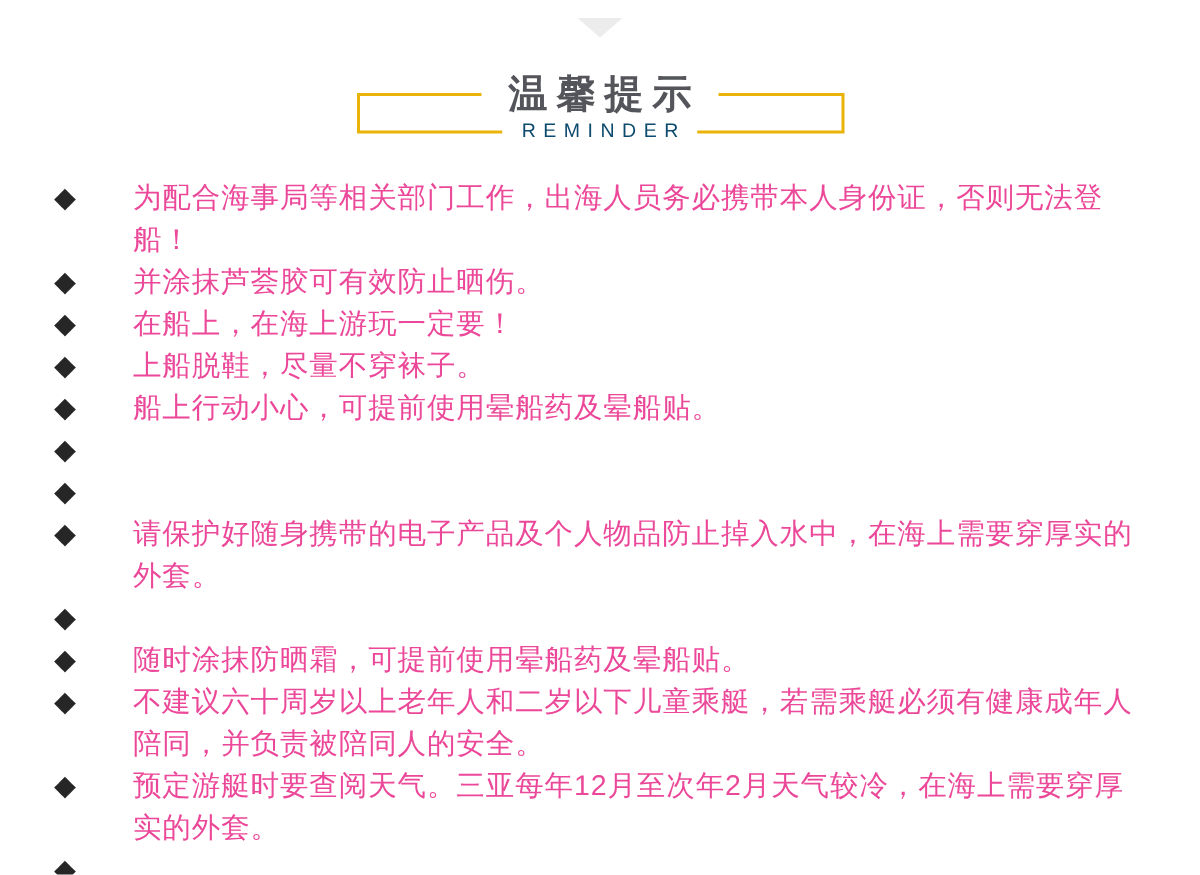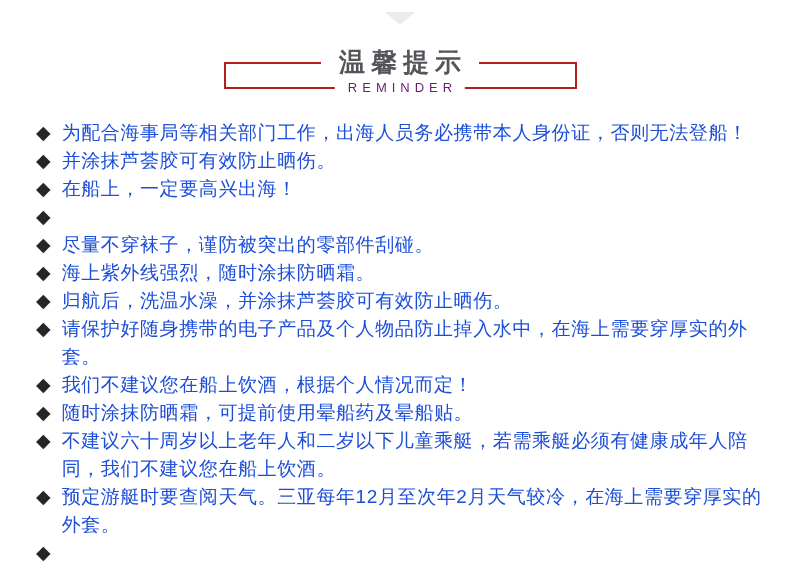--- a/index.html
+++ b/index.html
@@ -22,23 +22,23 @@
     border-left: 15px solid transparent;
     border-right: 15px solid transparent;
     border-top: 13px solid #ececec;
     margin: 12px auto 0 auto;
   }
 
   
   .header-box {
     position: relative;
     box-sizing: border-box;
-    width: 353px;
+    width: 325px;
     height: 27px;
-    border: 2px solid #b91c1c;
+    border: 2px solid #eab308;
     margin: 37px auto 0 auto;
   }
   .header-title {
     position: absolute;
     top: 0;
     left: 50%;
     transform: translate(-50%, -54%);
     background: #ffffff;
     padding: 0 12px 0 18px; 
     font-size: 26px;
@@ -48,21 +48,21 @@
     white-space: nowrap;
   }
   .header-subtitle {
     position: absolute;
     bottom: 0;
     left: 50%;
     transform: translate(-50%, 50%);
     background: #ffffff;
     padding: 0 8px 0 13px;
     font-size: 13px;
-    color: #701a75;
+    color: #0c4a6e;
     letter-spacing: 5px;
     white-space: nowrap;
   }
 
   
   .reminder-list {
     list-style: none;
     margin: 30px 0 0 0;
     padding: 0 32px 0 36px;
   }
@@ -73,22 +73,23 @@
   .bullet {
     flex: 0 0 auto;
     font-size: 19px;
     line-height: 28px;
     color: #262626;
     margin-right: 11px;
   }
   .reminder-text {
     font-size: 19px;
     line-height: 28px;
-    color: #1d4ed8;
+    color: #ec4899;
     letter-spacing: 0.6px;
+    margin-left: 27px;
   }
 </style>
 </head>
 <body>
 
 <div class="triangle-down"></div>
 
 <div class="header-box">
   <div class="header-title">温馨提示</div>
   <div class="header-subtitle">REMINDER</div>
@@ -98,52 +99,50 @@
   <li class="reminder-item">
     <span class="bullet">◆</span>
     <span class="reminder-text">为配合海事局等相关部门工作，出海人员务必携带本人身份证，否则无法登船！</span>
   </li>
   <li class="reminder-item">
     <span class="bullet">◆</span>
     <span class="reminder-text">并涂抹芦荟胶可有效防止晒伤。</span>
   </li>
   <li class="reminder-item">
     <span class="bullet">◆</span>
-    <span class="reminder-text">在船上，一定要高兴出海！</span>
+    <span class="reminder-text">在船上，在海上游玩一定要！</span>
+  </li>
+  <li class="reminder-item">
+    <span class="bullet">◆</span>
+    <span class="reminder-text">上船脱鞋，尽量不穿袜子。</span>
+  </li>
+  <li class="reminder-item">
+    <span class="bullet">◆</span>
+    <span class="reminder-text">船上行动小心，可提前使用晕船药及晕船贴。</span>
   </li>
   <li class="reminder-item">
     <span class="bullet">◆</span>
   </li>
   <li class="reminder-item">
     <span class="bullet">◆</span>
-    <span class="reminder-text">尽量不穿袜子，谨防被突出的零部件刮碰。</span>
-  </li>
-  <li class="reminder-item">
-    <span class="bullet">◆</span>
-    <span class="reminder-text">海上紫外线强烈，随时涂抹防晒霜。</span>
-  </li>
-  <li class="reminder-item">
-    <span class="bullet">◆</span>
-    <span class="reminder-text">归航后，洗温水澡，并涂抹芦荟胶可有效防止晒伤。</span>
   </li>
   <li class="reminder-item">
     <span class="bullet">◆</span>
     <span class="reminder-text">请保护好随身携带的电子产品及个人物品防止掉入水中，在海上需要穿厚实的外套。</span>
   </li>
   <li class="reminder-item">
     <span class="bullet">◆</span>
-    <span class="reminder-text">我们不建议您在船上饮酒，根据个人情况而定！</span>
   </li>
   <li class="reminder-item">
     <span class="bullet">◆</span>
     <span class="reminder-text">随时涂抹防晒霜，可提前使用晕船药及晕船贴。</span>
   </li>
   <li class="reminder-item">
     <span class="bullet">◆</span>
-    <span class="reminder-text">不建议六十周岁以上老年人和二岁以下儿童乘艇，若需乘艇必须有健康成年人陪同，我们不建议您在船上饮酒。</span>
+    <span class="reminder-text">不建议六十周岁以上老年人和二岁以下儿童乘艇，若需乘艇必须有健康成年人陪同，并负责被陪同人的安全。</span>
   </li>
   <li class="reminder-item">
     <span class="bullet">◆</span>
     <span class="reminder-text">预定游艇时要查阅天气。三亚每年12月至次年2月天气较冷，在海上需要穿厚实的外套。</span>
   </li>
   <li class="reminder-item">
     <span class="bullet">◆</span>
   </li>
 </ul>
 

